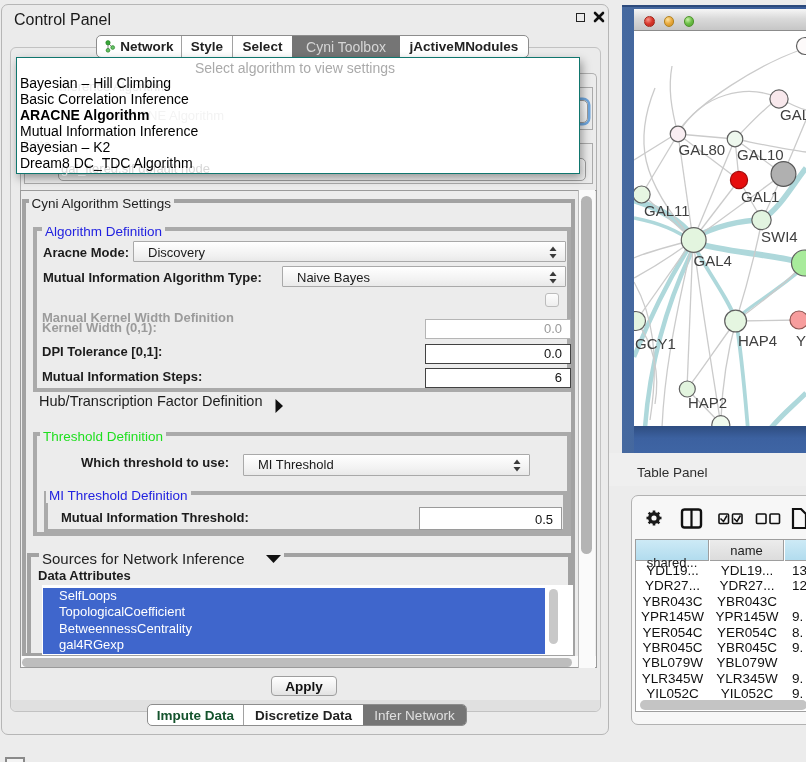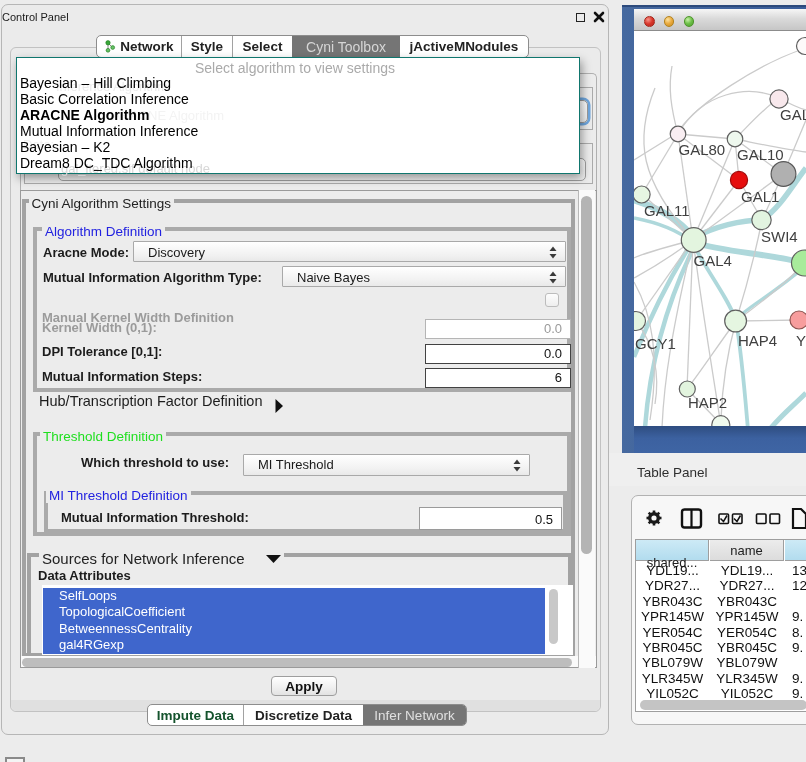--- a/index.html
+++ b/index.html
@@ -193,21 +193,21 @@
       <div style="position:absolute; left:0; top:125.2px; width:73px; text-align:center;">YIL052C</div>
       <div style="position:absolute; left:74px; top:125.2px; width:74px; text-align:center;">YIL052C</div>
       <div style="position:absolute; left:156px; top:125.2px;">9.</div>
     </div>
 
   <div class="abs" style="left:0; top:159px; width:171px; height:12px; background:#fff;"></div>
   <div class="abs" style="left:4px; top:160px; width:167px; height:10px; background:#c4c4c4; border-radius:5px;"></div>
 </div>
 
 <div class="abs" style="left:1px; top:4px; width:608px; height:731px; background:#ebebeb; border:1px solid #b6b6b6; border-radius:7px;"></div>
-<div class="abs" style="left:2px; top:11px; font-size:11px; color:#1a1a1a;">Control Panel</div>
+<div class="abs" style="left:14px; top:11px; font-size:16px; color:#1a1a1a;">Control Panel</div>
 
 <div class="abs" style="left:576px; top:13px; width:9px; height:9px; border:1.5px solid #222;"></div>
 <svg class="abs" style="left:593px; top:11px;" width="12" height="12" viewBox="0 0 12 12">
     <g stroke="#111" stroke-width="2.6" stroke-linecap="round">
       <line x1="2" y1="2" x2="10" y2="10"></line>
       <line x1="10" y1="2" x2="2" y2="10"></line>
     </g>
   </svg>
 
 <div class="abs" style="left:10px; top:47px; width:591px; height:665px; background:#ebebeb; border:1px solid #c2c2c2; border-radius:6px;"></div>

